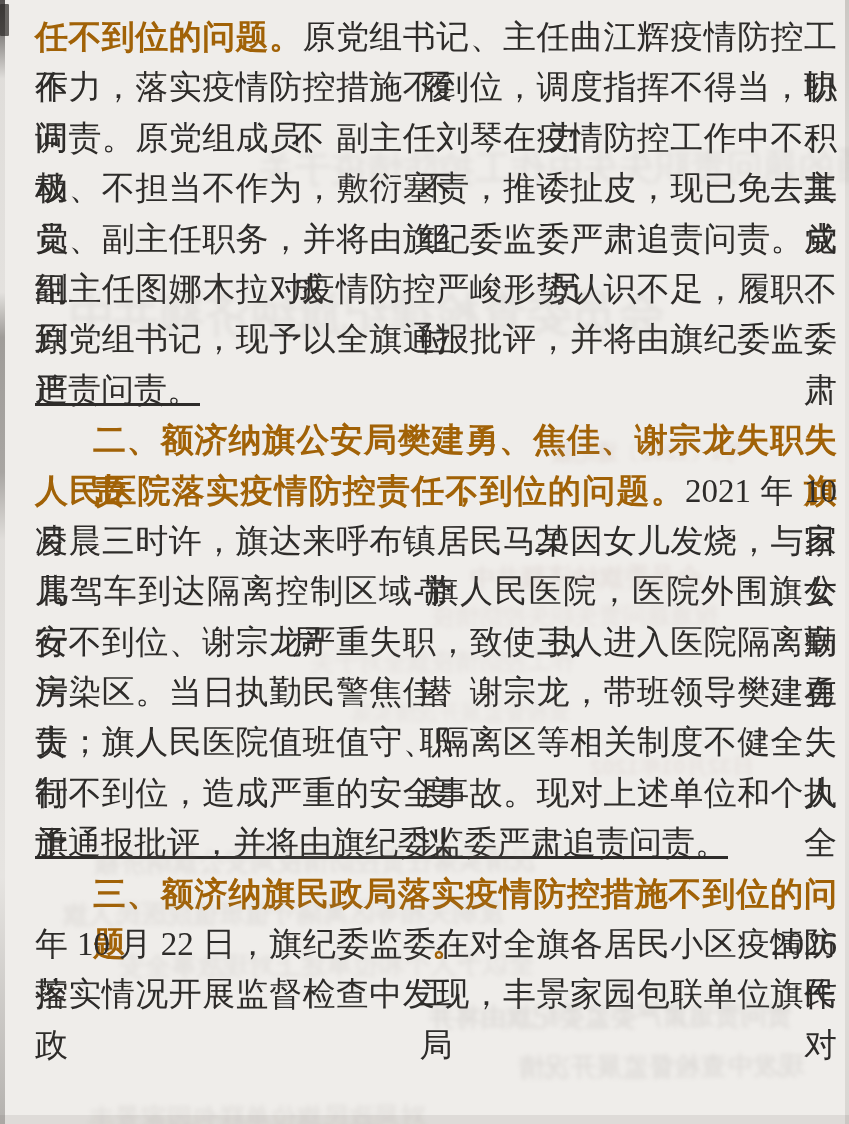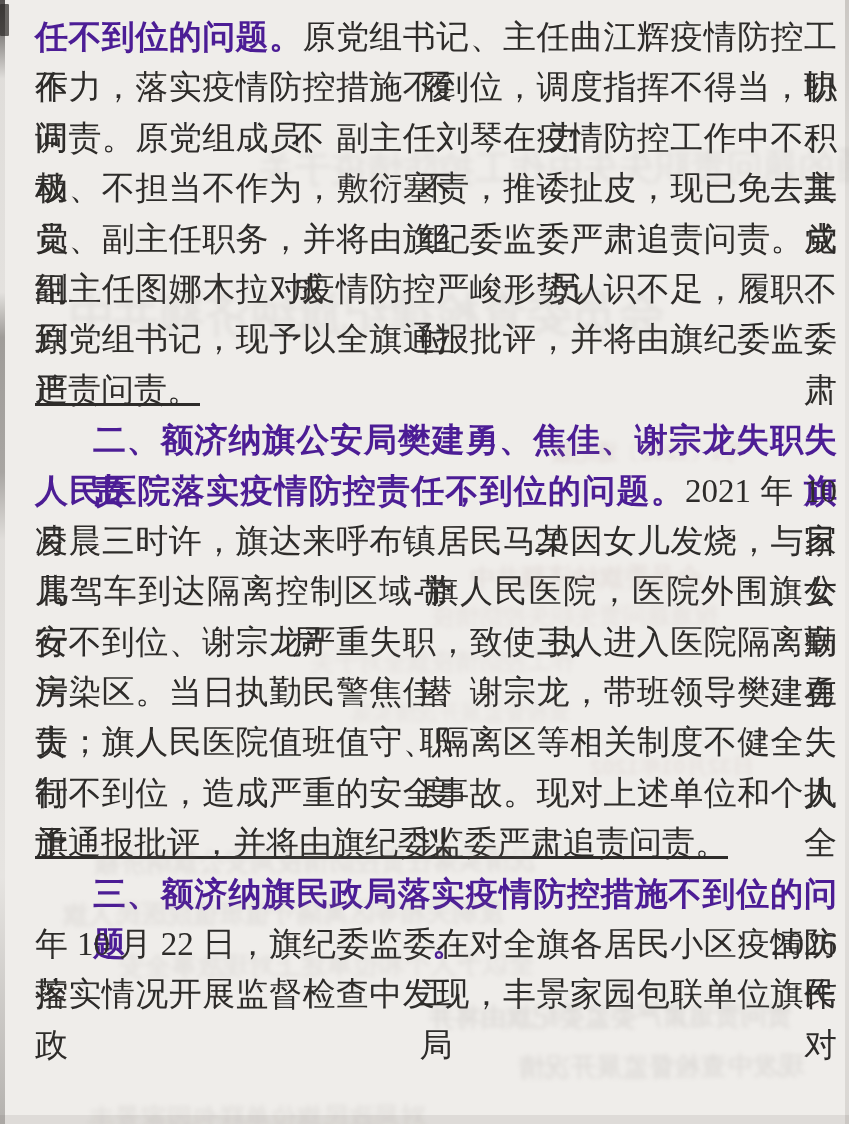--- a/index.html
+++ b/index.html
@@ -24,21 +24,21 @@
     font-family:"Liberation Serif","DejaVu Serif",serif;
     text-align:justify;
     -moz-text-align-last:justify;
     text-justify:inter-character;
     letter-spacing:0;
   }
   .line.just { text-align-last:justify; }
   .line.noj  { text-align-last:left;text-decoration:underline; }
   .seg.bold {
     font-family:Liberation Sans, sans-serif;
-    font-weight:700; color:#4c1d95;
+    font-weight:700; color:#a16207;
   }
   .ghost {
     position:absolute;
     transform:scaleX(-1) rotate(0.4deg);
     filter:blur(2.2px);
     font-family:"Liberation Sans","DejaVu Sans",sans-serif;
     font-weight:700;
     white-space:nowrap;
     pointer-events:none;
   }

